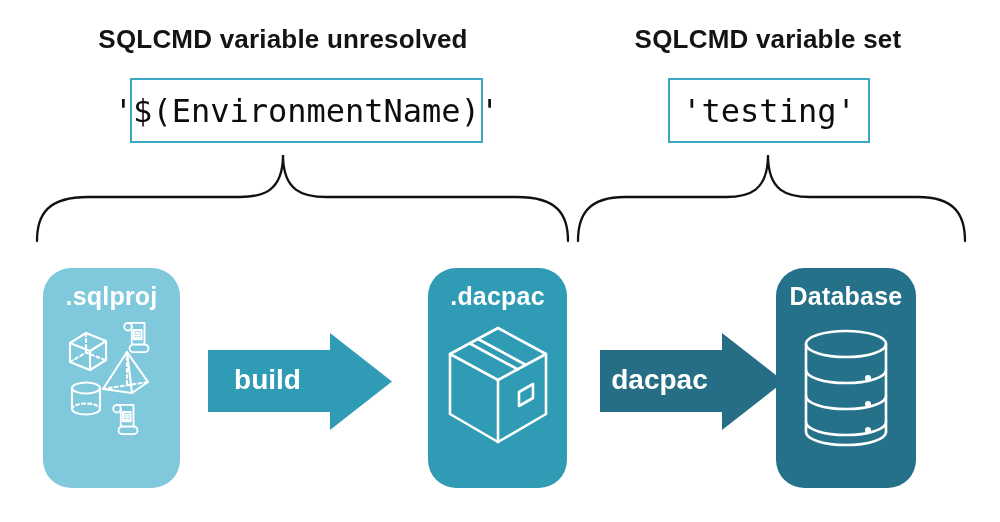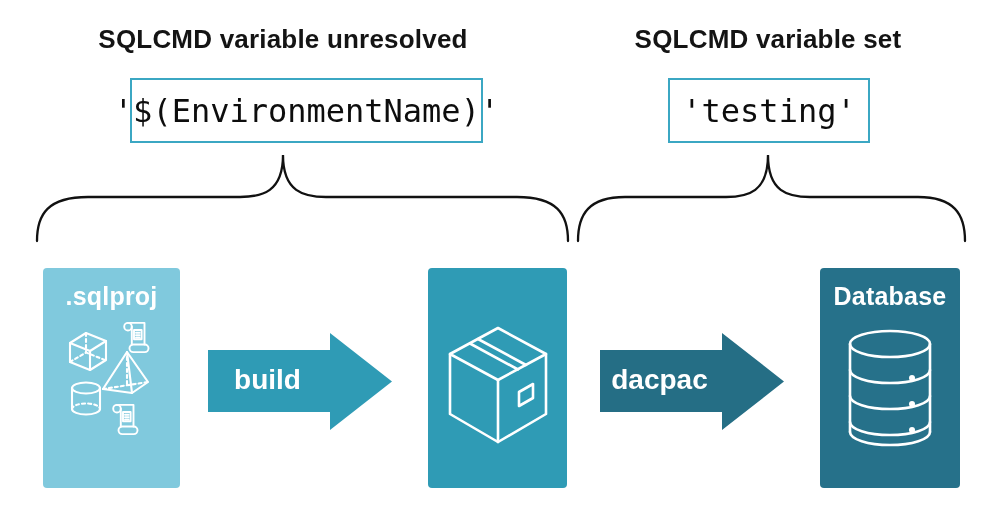--- a/index.html
+++ b/index.html
@@ -29,33 +29,33 @@
     font-size:32px;
     color:#0d0d0d;
     box-sizing:border-box;
   }
   .code-box-left{left:130px;top:78px;width:353px;height:65px;}
   .code-box-right{left:668px;top:78px;width:202px;height:65px;align-items:center;}
   .braces{position:absolute;left:0;top:0;width:1000px;height:260px;}
   .node{
     position:absolute;
     top:268px;height:220px;
-    border-radius:4px;
+    border-radius:28px;
     text-align:center;
   }
   .node-label{
     margin-top:14px;
     font-size:25px;
     font-weight:bold;
     color:#ffffff;
     letter-spacing:0.2px;
   }
   .node-sqlproj{left:43px;width:137px;background:#80c9dd;}
   .node-dacpac{left:428px;width:139px;background:#2f9bb5;}
-  .node-database{left:820px;width:140px;background:#26718a;}
+  .node-database{left:776px;width:140px;background:#26718a;}
   .node-icons{position:absolute;}
   .icons-sqlproj{left:0;top:48px;width:137px;height:160px;}
   .icons-dacpac{left:15px;top:54px;width:110px;height:135px;}
   .icons-database{left:23px;top:60px;width:94px;height:132px;}
   .arrow-svg{position:absolute;top:330px;width:190px;height:105px;}
   .arrow-build{left:205px;}
   .arrow-deploy{left:597px;}
   .arrow-label{
     position:absolute;top:348px;width:125px;height:64px;
     display:flex;align-items:center;justify-content:center;
@@ -127,20 +127,21 @@
       <use href="#scroll" x="69" y="88"></use>
     </svg>
   </div>
 
   <svg class="arrow-svg arrow-build" viewBox="0 0 190 105">
     <polygon points="3,20 125,20 125,3 187,51.5 125,100 125,82 3,82" fill="#2f9bb5"></polygon>
   </svg>
   <div class="arrow-label arrow-label-build">build</div>
 
   <div class="node node-dacpac">
+    <div class="node-label">.dacpac</div>
     <svg class="node-icons icons-dacpac" viewBox="0 0 110 135">
       <g class="wire" stroke-width="2.6">
         <path d="M55 6 L103 32 L55 58 L7 32 Z"></path>
         <path d="M7 32 L7 92 L55 120 L55 58"></path>
         <path d="M103 32 L103 92 L55 120"></path>
         <path d="M35 17 L83 43 M27 21.5 L75 47.5"></path>
         <path d="M76 70 L90 62 L90 76 L76 84 Z"></path>
       </g>
     </svg>
   </div>

